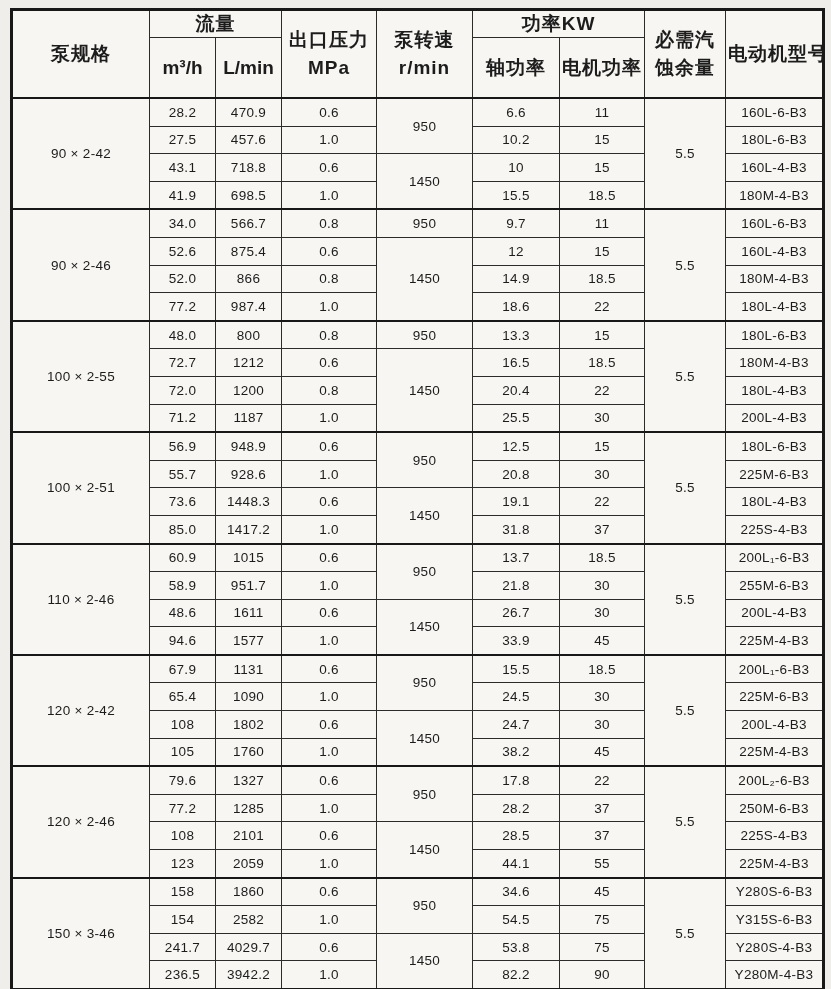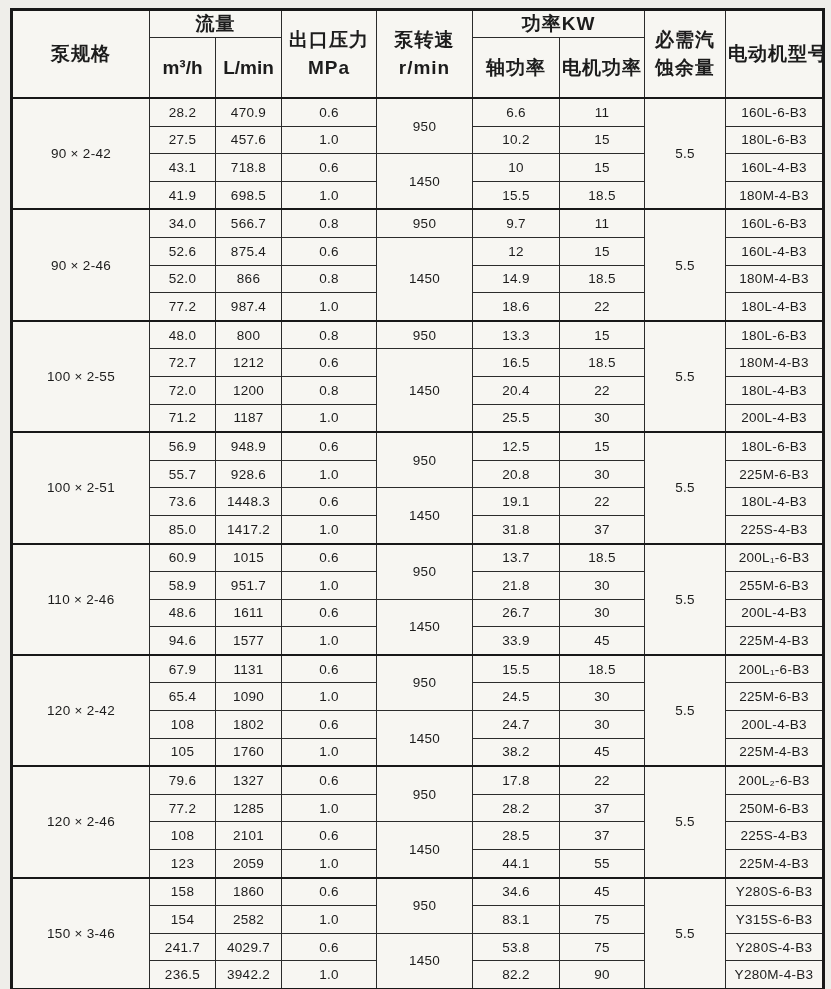--- a/index.html
+++ b/index.html
@@ -357,21 +357,21 @@
           <td data-name="cell-pump-speed" rowspan="2">950</td>
           <td data-name="cell-shaft-power">34.6</td>
           <td data-name="cell-motor-power">45</td>
           <td data-name="cell-npsh" rowspan="4">5.5</td>
           <td data-name="cell-motor-model">Y280S-6-B3</td>
         </tr>
         <tr data-name="table-row">
           <td data-name="cell-flow-m3h">154</td>
           <td data-name="cell-flow-lmin">2582</td>
           <td data-name="cell-outlet-pressure">1.0</td>
-          <td data-name="cell-shaft-power">83.1</td>
+          <td data-name="cell-shaft-power">54.5</td>
           <td data-name="cell-motor-power">75</td>
           <td data-name="cell-motor-model">Y315S-6-B3</td>
         </tr>
         <tr data-name="table-row">
           <td data-name="cell-flow-m3h">241.7</td>
           <td data-name="cell-flow-lmin">4029.7</td>
           <td data-name="cell-outlet-pressure">0.6</td>
           <td data-name="cell-pump-speed" rowspan="2">1450</td>
           <td data-name="cell-shaft-power">53.8</td>
           <td data-name="cell-motor-power">75</td>

